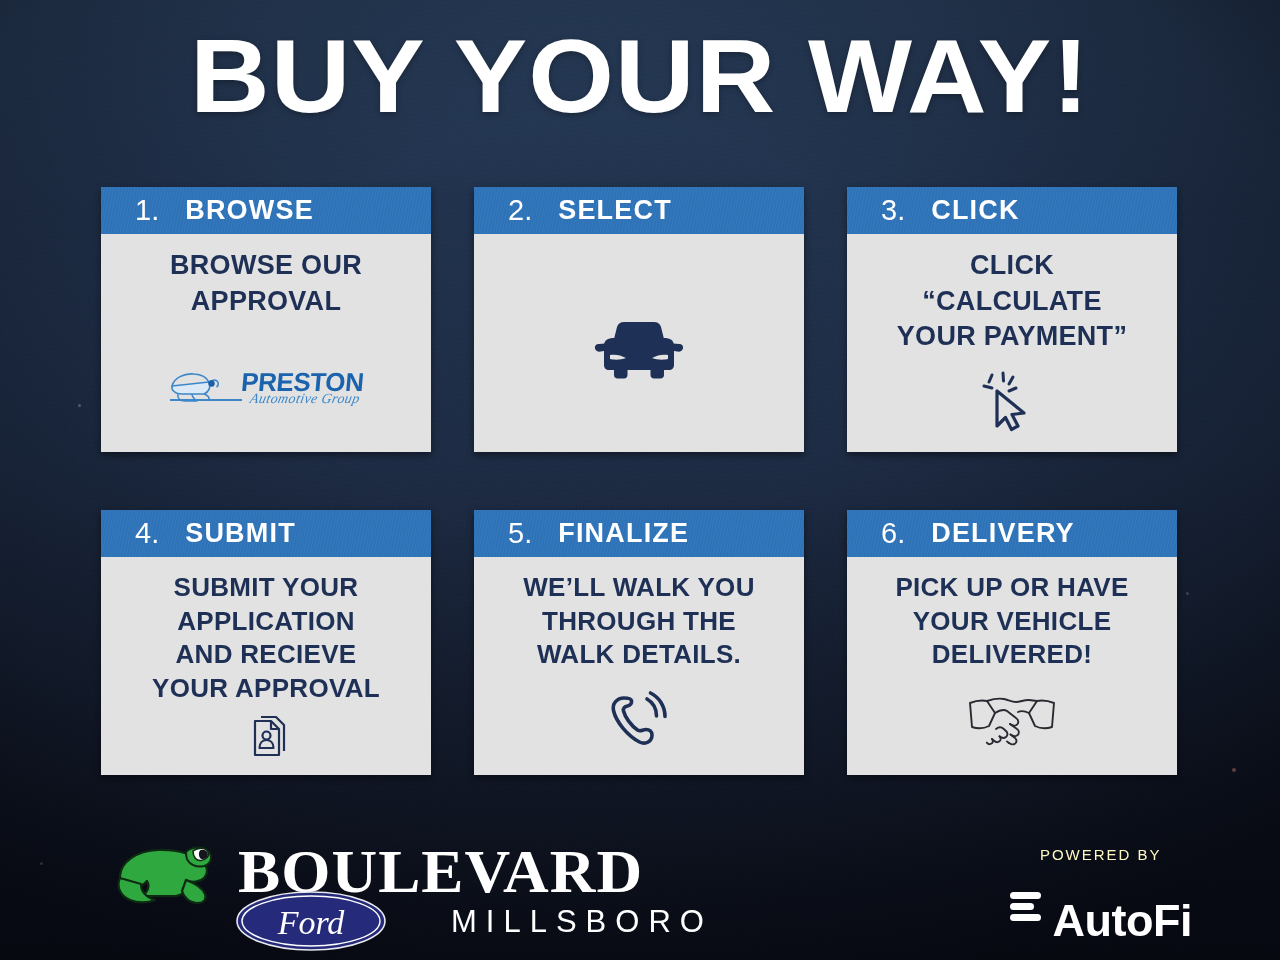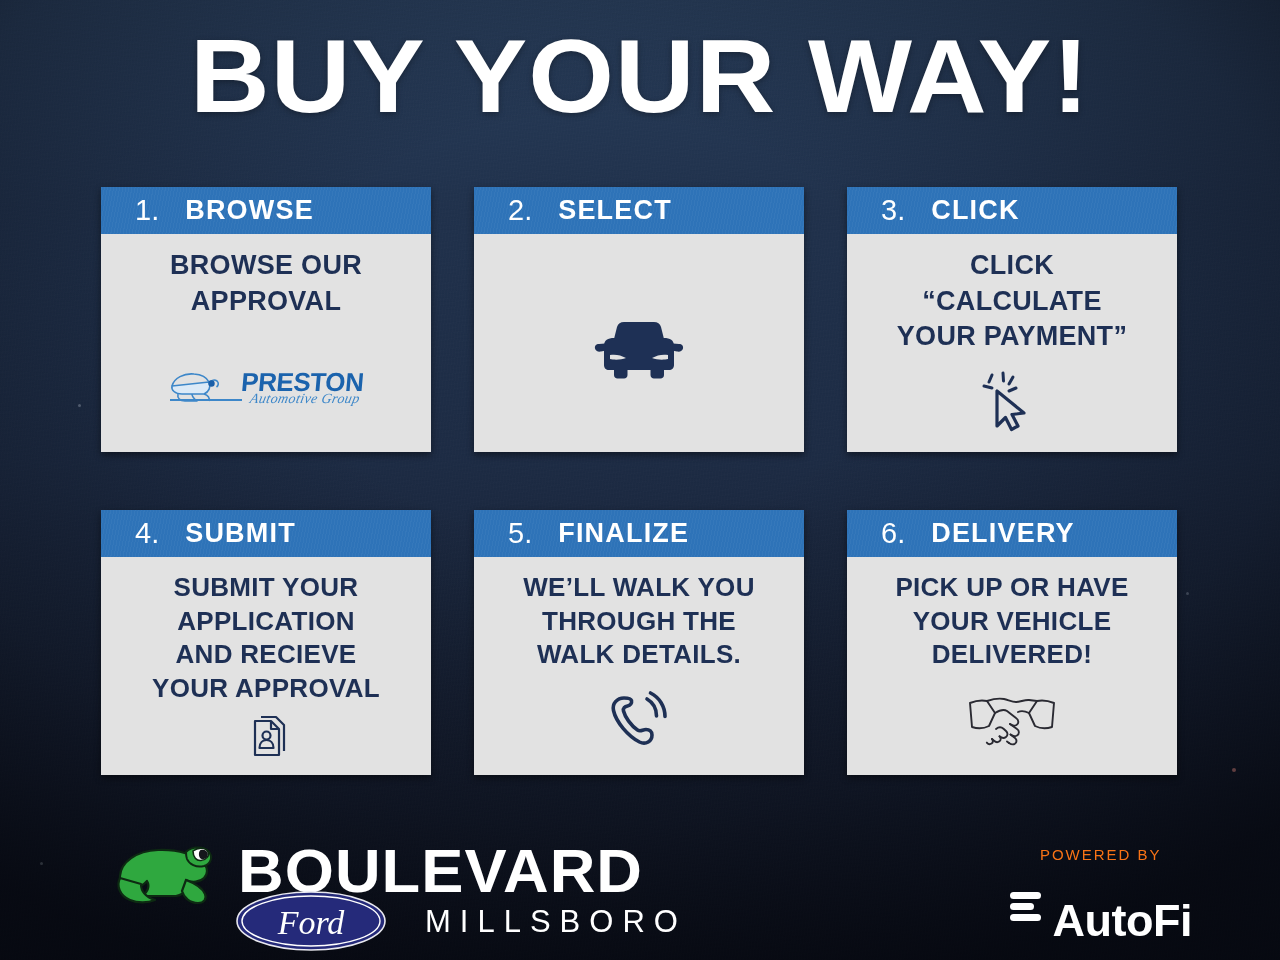--- a/index.html
+++ b/index.html
@@ -127,42 +127,42 @@
 
   
   .preston{display:flex;align-items:center;justify-content:center;}
 
   
   .footer{
     position:absolute;left:0;right:0;bottom:0;height:140px;
   }
   .blvd{
     position:absolute;left:112px;top:14px;
-    display:flex;align-items:flex-start;
+    display:flex;align-items:flex-start;font-family:Liberation Serif, serif;
   }
   .blvd-word{
     color:#ffffff;font-size:62px;font-weight:bold;
     letter-spacing:1px;line-height:1;
     transform:scaleX(1.02);
     margin-left:10px;margin-top:6px;
   }
   .blvd-lower{
     position:absolute;left:235px;top:70px;
     display:flex;align-items:center;
   }
   .millsboro{
     color:#ffffff;font-size:31px;font-weight:normal;
-    letter-spacing:9px;margin-left:38px;line-height:1;
+    letter-spacing:9px;margin-left:64px;line-height:1;
   }
   .autofi{
     position:absolute;right:88px;top:26px;
     display:flex;flex-direction:column;align-items:center;
   }
   .powered{
-    color:#f97316;font-size:15px;letter-spacing:2px;font-weight:normal;
+    color:#fef9c3;font-size:15px;letter-spacing:2px;font-weight:normal;
     margin-bottom:7px;
   }
   .autofi-row{display:flex;align-items:center;}
   .autofi-word{
     color:#ffffff;font-size:45px;font-weight:bold;letter-spacing:-0.5px;
     line-height:1;margin-left:9px;margin-top:28px;
   }
 </style>
 </head>
 <body>

